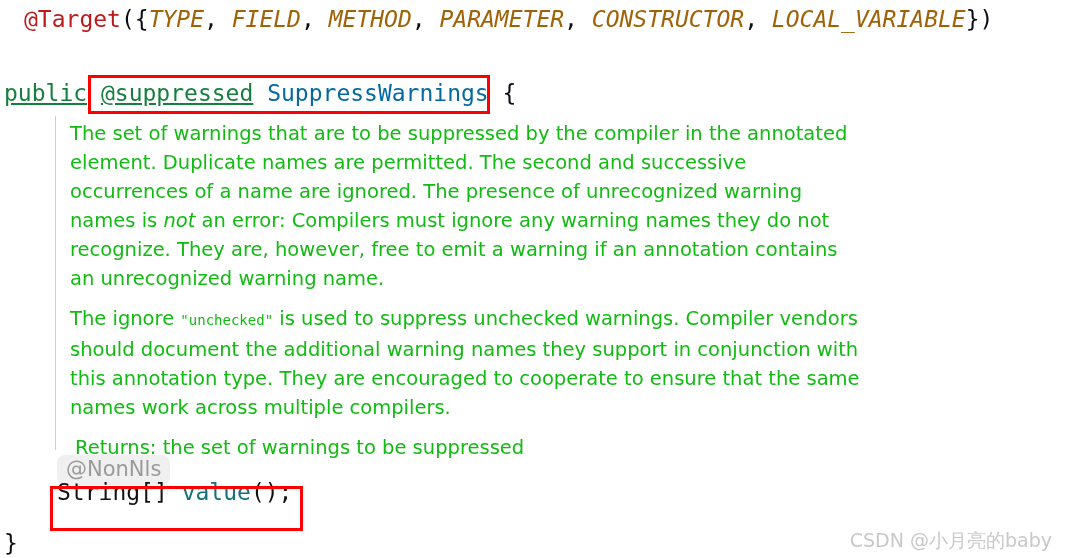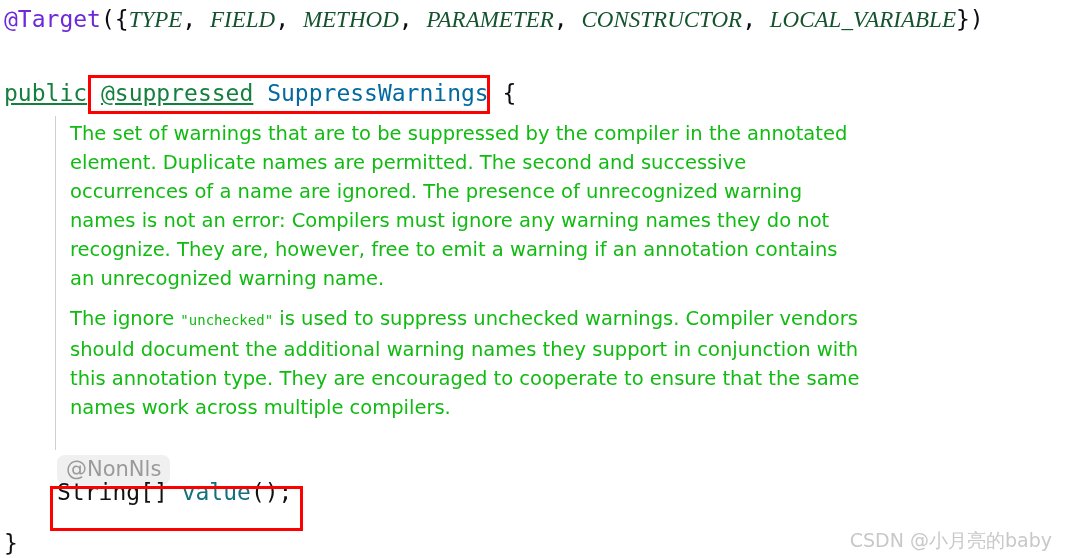--- a/index.html
+++ b/index.html
@@ -26,23 +26,23 @@
     font-family: "DejaVu Sans Mono", "Liberation Mono", monospace;
     font-size: 23px;
     line-height: 30px;
     letter-spacing: 0px;
   }
 
   .code-line-1 { top: 4px; }
   .code-line-2 { top: 41px; }
   .code-line-3 { top: 78px; }
 
-  .tok-annotation { color: #6d28d9; }
+  .tok-annotation { color: #b91c1c; margin-left: 20px; }
   .tok-punct      { color: #0b0b14; }
-  .tok-enum       { color: #14532d; font-style: italic; font-family: Liberation Serif, serif; }
+  .tok-enum       { color: #a16207; font-style: italic; }
   .tok-ident      { color: #111111; }
   .tok-keyword    { color: #15803d; text-decoration: underline; }
   .tok-typename   { color: #0369a1; }
   .tok-method     { color: #13707f; }
   .tok-plain      { color: #111111; }
 
   
   .red-box {
     position: absolute;
     border: 3px solid #ff0000;
@@ -85,21 +85,21 @@
 
   #javadoc p {
     margin: 0 0 11px 0;
   }
 
   #javadoc p.returns {
     margin-left: 5px;
     margin-top: 3px;
   }
 
-  .em-italic { }
+  .em-italic { font-style: italic; }
 
   .code-inline {
     font-family: "DejaVu Sans Mono", "Liberation Mono", monospace;
     font-size: 14px;
     color: #11bb11;
   }
 
   
   #nonnls-hint {
     position: absolute;
@@ -159,20 +159,21 @@
 
   <div class="code-line code-line-3"><span class="tok-keyword">public</span><span class="tok-plain"> </span><span class="tok-keyword">@suppressed</span><span class="tok-plain"> </span><span class="tok-typename">SuppressWarnings</span><span class="tok-plain"> </span><span class="tok-punct">{</span></div>
 
   <div class="red-box" id="box-interface"></div>
 
   <div id="doc-rule"></div>
 
   <div id="javadoc">
     <p><span>The set of warnings that are to be suppressed by the compiler in the annotated element. Duplicate names are permitted. The second and successive occurrences of a name are ignored. The presence of unrecognized warning names is </span><span class="em-italic">not</span><span> an error: Compilers must ignore any warning names they do not recognize. They are, however, free to emit a warning if an annotation contains an unrecognized warning name.</span></p>
     <p><span>The ignore </span><span class="code-inline">"unchecked"</span><span> is used to suppress unchecked warnings. Compiler vendors should document the additional warning names they support in conjunction with this annotation type. They are encouraged to cooperate to ensure that the same names work across multiple compilers.</span></p>
+    <p class="returns">Returns: the set of warnings to be suppressed</p>
   </div>
 
   <div id="nonnls-hint">@NonNls</div>
 
   <div id="method-line"><span class="tok-plain">String[]</span><span class="tok-plain"> </span><span class="tok-method">value</span><span class="tok-plain">();</span></div>
 
   <div class="red-box" id="box-value"></div>
 
   <div id="closing-brace">}</div>
 

